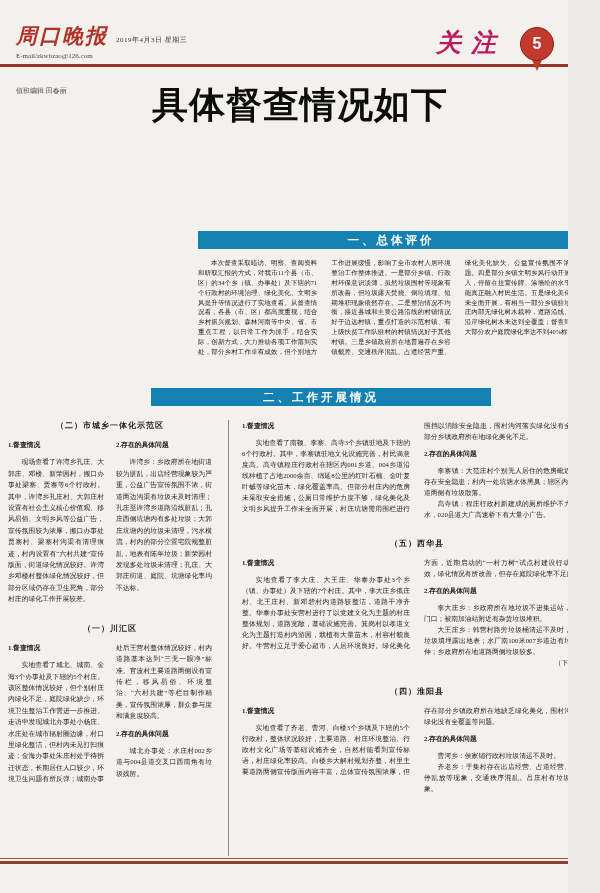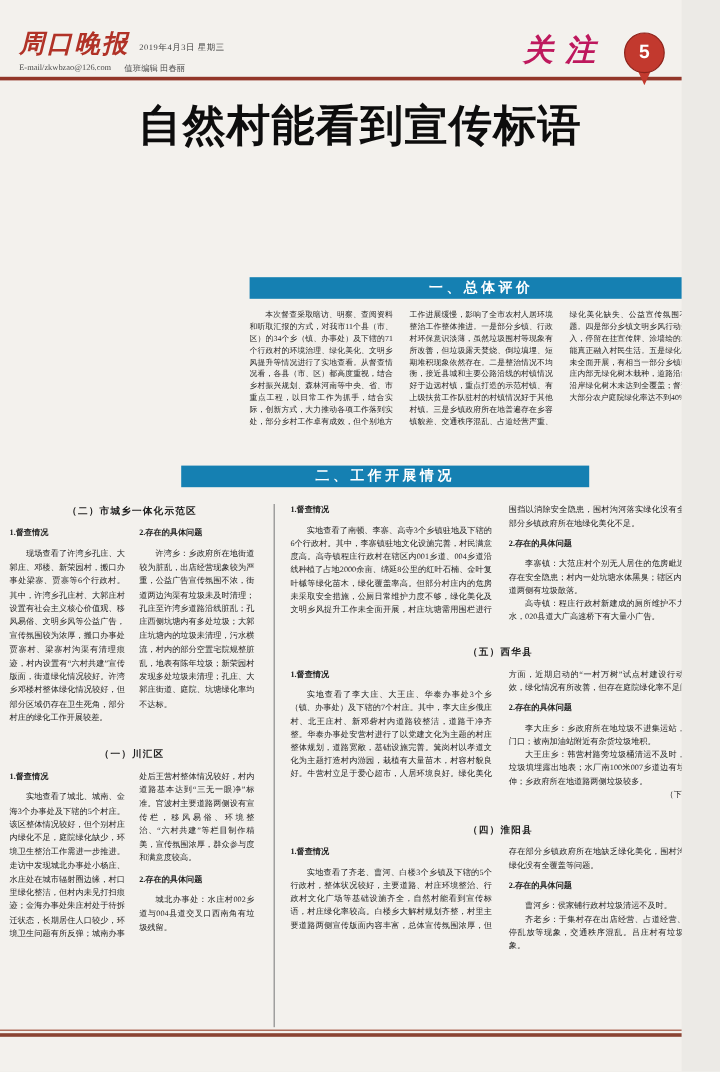--- a/index.html
+++ b/index.html
@@ -15,21 +15,21 @@
   }
   
   .masthead{position:absolute;top:26px;left:16px;}
   .logo-row{display:flex;align-items:flex-end;gap:8px;}
   .paper-logo{
     font-size:21px;font-weight:bold;font-style:italic;
     color:#b13227;letter-spacing:2px;line-height:1;
     font-family:"Liberation Serif",serif;
   }
   .paper-date{font-size:7px;color:#3a3a3a;padding-bottom:2px;letter-spacing:0.5px;}
-  .contact-row{margin-top:5px;font-size:7px;color:#4a4a4a;display:flex;gap:11px;}
+  .contact-row{margin-top:5px;font-size:7px;color:#4a4a4a;display:flex;gap:26px;flex-direction:column;}
   .focus-label{
     position:absolute;top:30px;right:62px;
     font-size:25px;font-weight:bold;font-style:italic;
     color:#be185d;letter-spacing:10px;line-height:1;
   }
   .pin{position:absolute;top:27px;right:14px;width:34px;height:46px;}
   .pin-circle{
     position:absolute;top:0;left:0;width:32px;height:32px;border-radius:50%;
     background:#c2392e;border:1px solid #8d241c;
     color:#fff;font-size:16px;font-weight:bold;
@@ -62,21 +62,21 @@
     text-align:justify;text-indent:2em;
     font-family:"Liberation Serif",serif;
   }
   
   .sec-bar{
     background:#1580b2;color:#ffffff;text-align:center;
     font-size:11.5px;font-weight:bold;letter-spacing:3px;
     height:18px;line-height:18px;
     font-family:"Liberation Sans",sans-serif;
   }
-  .sec1{position:absolute;top:231px;left:208px;width:386px;}
+  .sec1{position:absolute;top:231px;left:198px;width:386px;}
   .sec1-body{
     margin-top:9px;height:120px;
     column-count:3;column-gap:14px;column-fill:balance;
     font-size:6.5px;line-height:1.52;text-align:justify;color:#242424;
     overflow:hidden;
   }
   .sec1-body p{margin:0;text-indent:2em;}
   .sec2-bar{position:absolute;top:388px;left:135px;width:340px;margin-left:16px;}
   
   .col-left{position:absolute;top:420px;left:8px;width:204px;}
@@ -121,21 +121,21 @@
     </div>
   </div>
   <div class="focus-label">关注</div>
   <div class="pin">
     <div class="pin-tail"></div>
     <div class="pin-circle">5</div>
   </div>
   <div class="header-rule"></div>
 
   <div class="headline">
-    <div>自然村能看到宣传标语</div>
+    <div>具体督查情况如下</div>
   </div>
 
 
   <div class="sec1">
     <div class="sec-bar">一、总体评价</div>
     <div class="sec1-body">
       <p>本次督查采取暗访、明察、查阅资料和听取汇报的方式，对我市11个县（市、区）的34个乡（镇、办事处）及下辖的71个行政村的环境治理、绿化美化、文明乡风提升等情况进行了实地查看。从督查情况看，各县（市、区）都高度重视，结合乡村振兴规划、森林河南等中央、省、市重点工程，以日常工作为抓手，结合实际，创新方式，大力推动各项工作落到实处，部分乡村工作卓有成效，但个别地方工作进展缓慢，影响了全市农村人居环境整治工作整体推进。一是部分乡镇、行政村环保意识淡薄，虽然垃圾围村等现象有所改善，但垃圾露天焚烧、倒垃填埋、短期堆积现象依然存在。二是整治情况不均衡，接近县城和主要公路沿线的村镇情况好于边远村镇，重点打造的示范村镇、有上级扶贫工作队驻村的村镇情况好于其他村镇。三是乡镇政府所在地普遍存在乡容镇貌差、交通秩序混乱、占道经营严重、绿化美化缺失、公益宣传氛围不浓等问题。四是部分乡镇文明乡风行动开展不深入，停留在挂宣传牌、涂墙绘的水平，不能真正融入村民生活。五是绿化美化工作未全面开展，有相当一部分乡镇驻地、村庄内部无绿化树木栽种，道路沿线、河渠沿岸绿化树木未达到全覆盖；督查到的绝大部分农户庭院绿化率达不到40%标准。</p>
     </div>
   </div>
 

